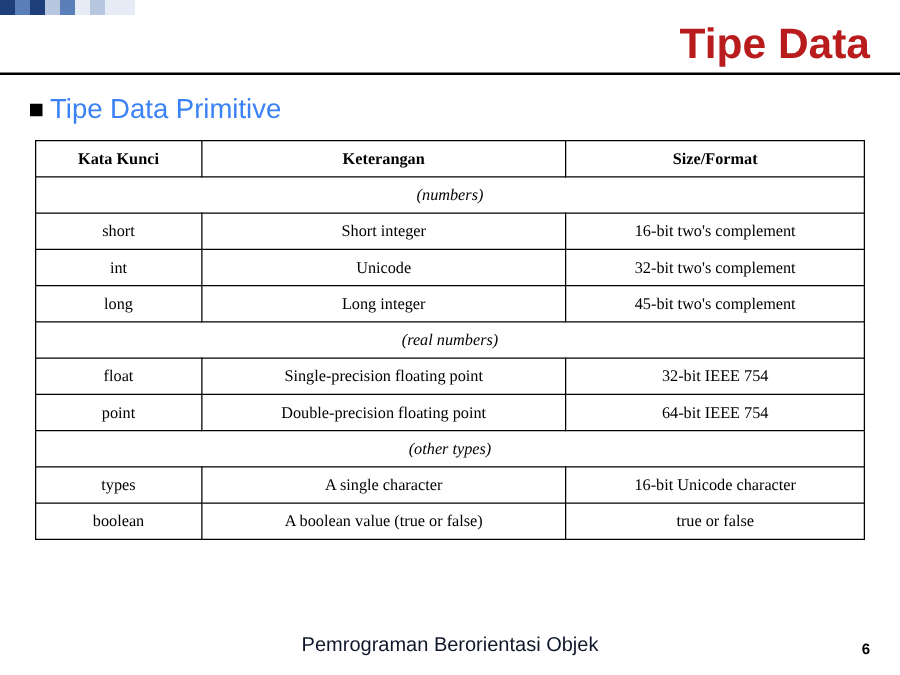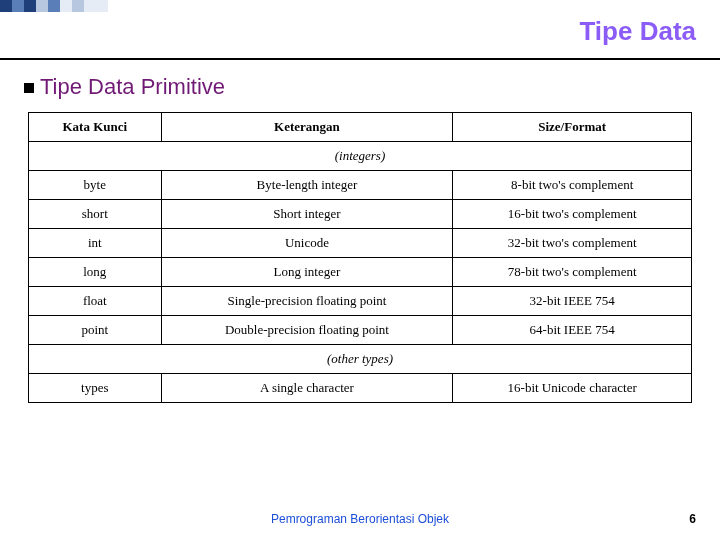--- a/index.html
+++ b/index.html
@@ -22,38 +22,38 @@
     display: inline-block;
   }
   .d1 { background: #1f3f7a; }
   .d2 { background: #5a7fb8; }
   .d3 { background: #b8c7e0; }
   .d4 { background: #e6ecf5; }
   .title {
     position: absolute;
     top: 16px;
     right: 24px;
-    font-size: 26px;
+    font-size: 34px;
     font-weight: bold;
-    color: #8b5cf6;
+    color: #b91c1c;
   }
   .hr-line {
     position: absolute;
     top: 58px;
     left: 0;
     width: 720px;
     height: 2px;
     background: #000;
   }
   .subtitle {
     position: absolute;
     top: 74px;
     left: 24px;
     font-size: 22px;
-    color: #701a75;
+    color: #3b82f6;
   }
   .bullet {
     display: inline-block;
     width: 10px; height: 10px;
     background: #000;
     margin-right: 6px;
     vertical-align: 1px;
   }
   .tbl {
     position: absolute;
@@ -85,22 +85,22 @@
   }
   .col1 { width: 20%; }
   .col2 { width: 44%; }
   .col3 { width: 36%; }
   .footer {
     position: absolute;
     bottom: 14px;
     left: 0;
     width: 720px;
     text-align: center;
-    font-size: 12px;
-    color: #1d4ed8;
+    font-size: 16px;
+    color: #0f172a;
   }
   .page-num {
     position: absolute;
     bottom: 14px;
     right: 24px;
     font-size: 12px;
     font-weight: bold;
   }
 </style>
 </head>
@@ -133,57 +133,60 @@
     </colgroup>
   <thead>
     <tr>
       <th>Kata Kunci</th>
       <th>Keterangan</th>
       <th>Size/Format</th>
     </tr>
   </thead>
   <tbody id="tbody">
       <tr class="group">
-        <td colspan="3">(integers)</td>
-      </tr>
-      <tr>
-        <td>byte</td>
-        <td>Byte-length integer</td>
-        <td>8-bit two's complement</td>
+        <td colspan="3">(numbers)</td>
       </tr>
       <tr>
         <td>short</td>
         <td>Short integer</td>
         <td>16-bit two's complement</td>
       </tr>
       <tr>
         <td>int</td>
         <td>Unicode</td>
         <td>32-bit two's complement</td>
       </tr>
       <tr>
         <td>long</td>
         <td>Long integer</td>
-        <td>78-bit two's complement</td>
+        <td>45-bit two's complement</td>
+      </tr>
+      <tr class="group">
+        <td colspan="3">(real numbers)</td>
       </tr>
       <tr>
         <td>float</td>
         <td>Single-precision floating point</td>
         <td>32-bit IEEE 754</td>
       </tr>
       <tr>
         <td>point</td>
         <td>Double-precision floating point</td>
         <td>64-bit IEEE 754</td>
       </tr>
       <tr class="group">
         <td colspan="3">(other types)</td>
       </tr>
       <tr>
         <td>types</td>
         <td>A single character</td>
         <td>16-bit Unicode character</td>
       </tr>
+      <tr>
+        <td>boolean</td>
+        <td>A boolean value (true or false)</td>
+        <td>true or false</td>
+      </tr>
     </tbody>
 </table>
 
 <div class="footer">Pemrograman Berorientasi Objek</div>
 <div class="page-num">6</div>
 
 </body></html>

